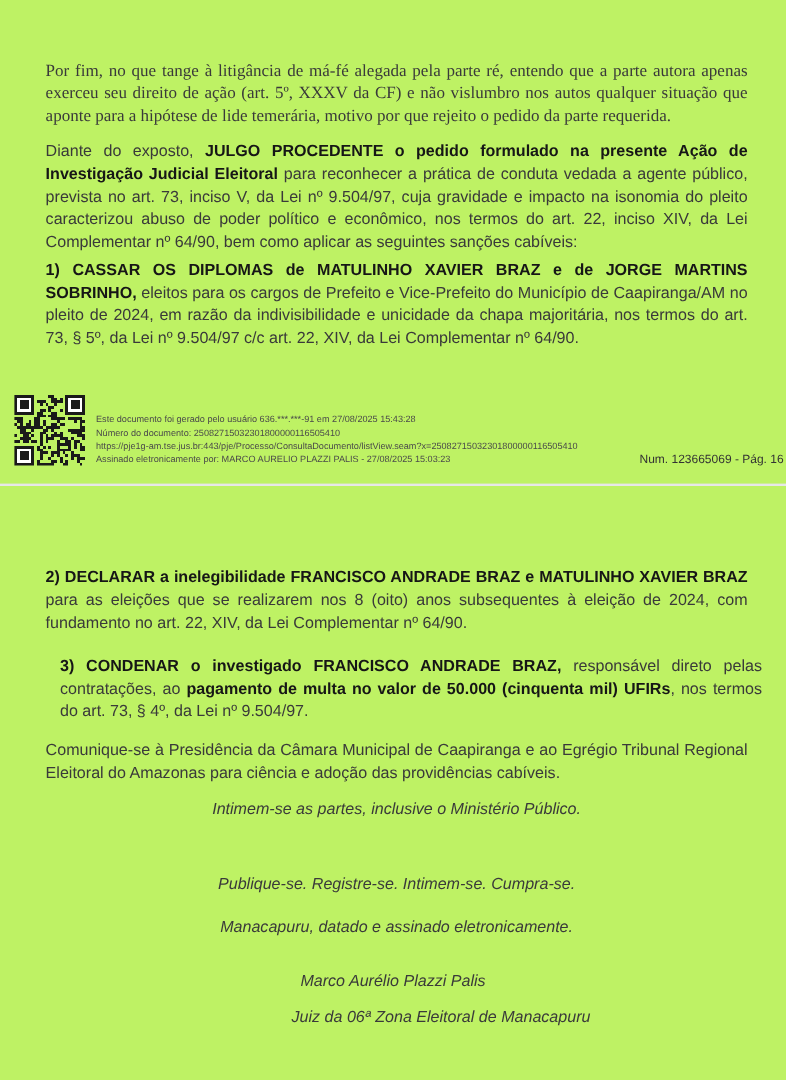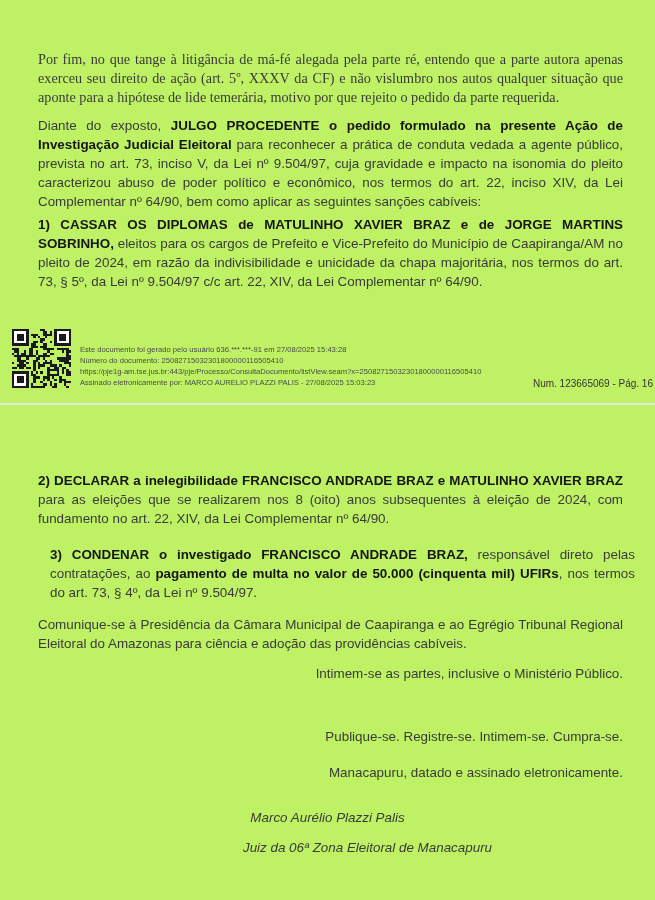--- a/index.html
+++ b/index.html
@@ -18,21 +18,21 @@
     font-size:13.4px;
     line-height:19px;
     text-align:justify;
     color:#3a3a3a;
   }
   .para b{color:#161616;}
   .serif{
     font-family:"Liberation Serif", serif;
     font-size:14.2px;
   }
-  .single{text-align:right;}
+  .single{text-align:center;font-style:italic;}
   .footer-block{
     position:absolute;
     left:12px;top:329px;
     display:flex;
     align-items:flex-end;
   }
   .qr{
     width:59px;height:59px;
     flex:0 0 auto;
   }

